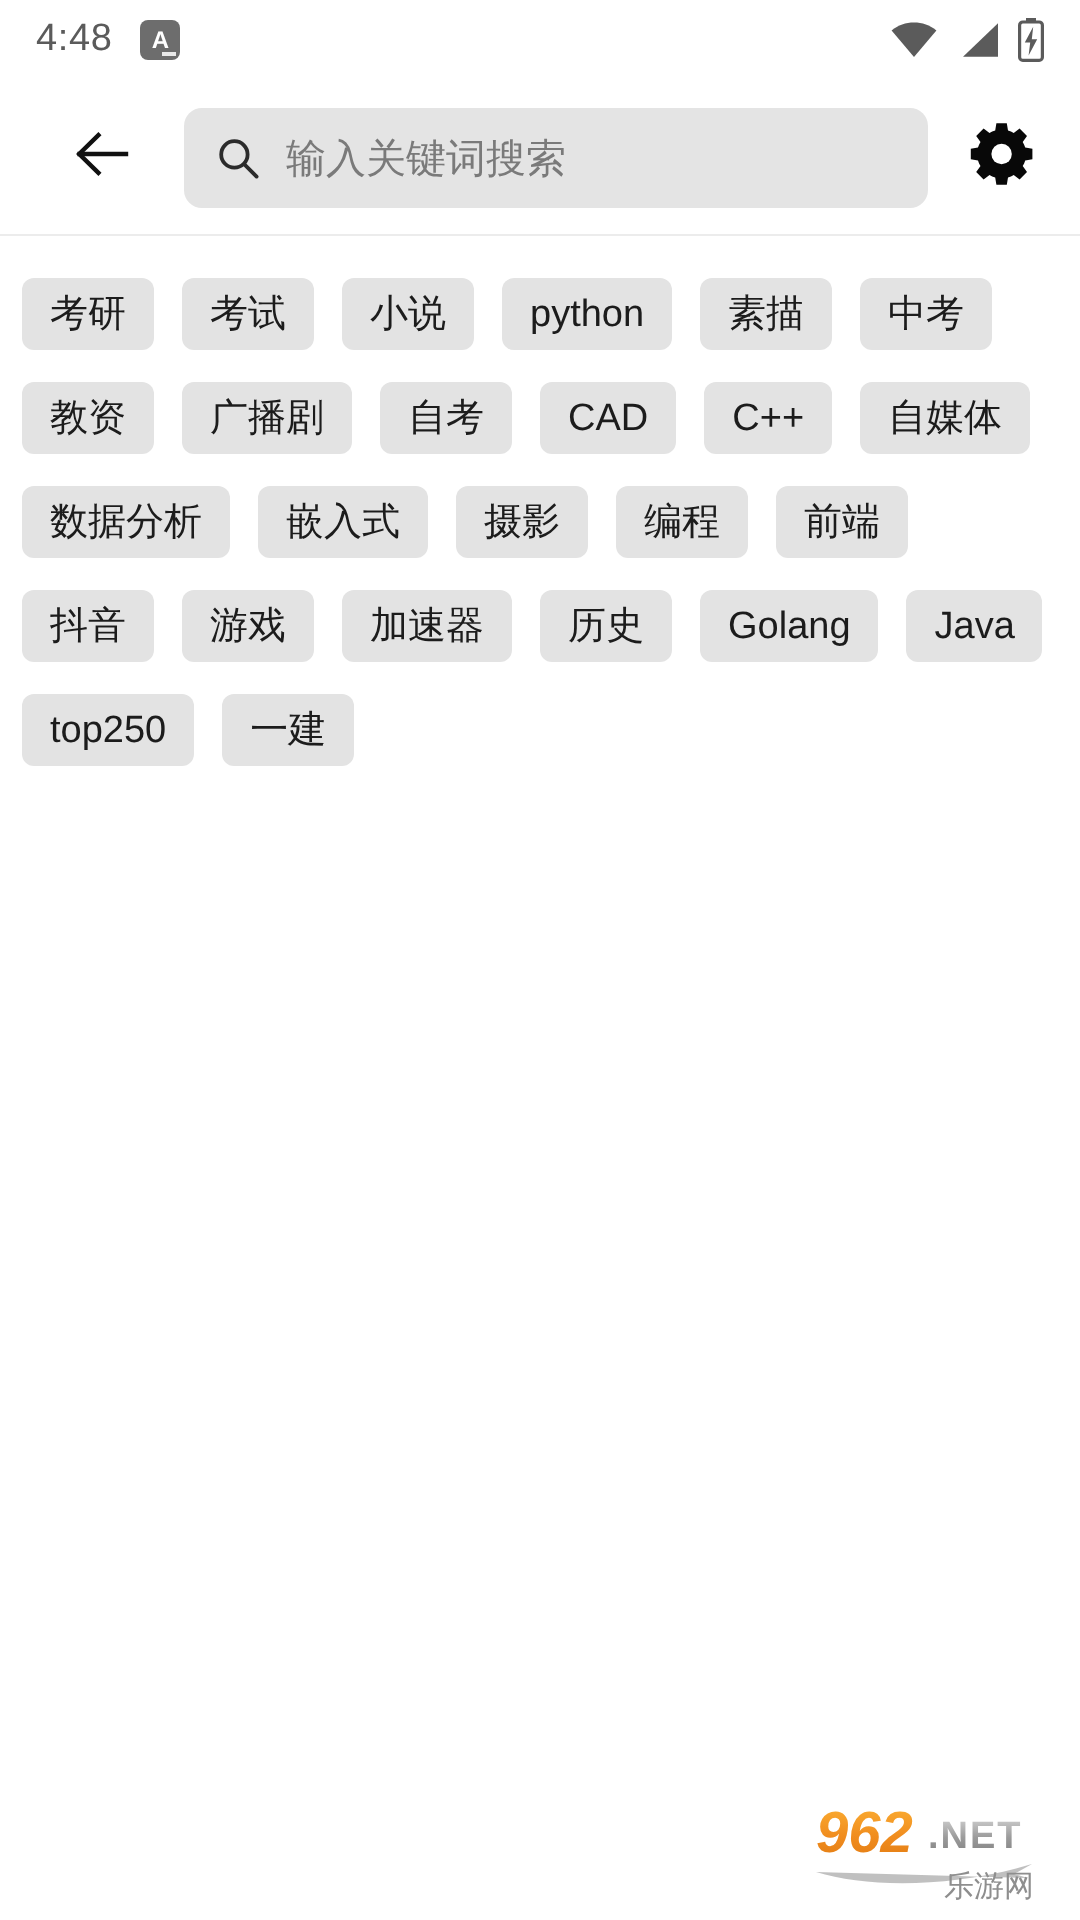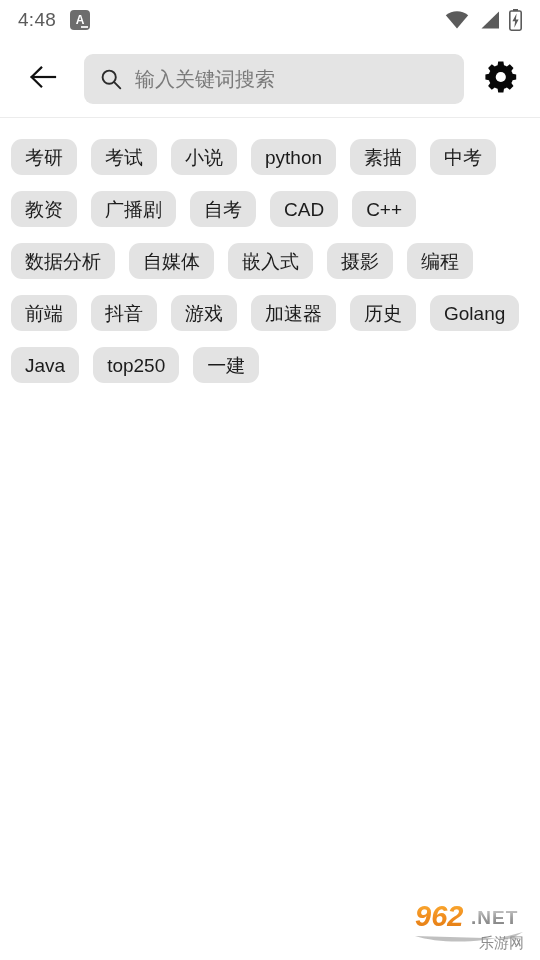--- a/index.html
+++ b/index.html
@@ -64,21 +64,21 @@
     align-items: center;
     gap: 9px;
   }
   .icon-wifi, .icon-signal, .icon-battery { display: block; }
 
   
   .header {
     height: 78px;
     display: flex;
     align-items: center;
-    padding: 0 16px 0 18px;
+    padding: 0 16px 0 26px;
     box-sizing: border-box;
     background: #ffffff;
     position: relative;
   }
   .header::after {
     content: "";
     position: absolute;
     left: 0;
     right: 0;
     bottom: 0;
@@ -129,38 +129,38 @@
   .tag-area {
     padding: 21px 11px 0 11px;
     display: flex;
     flex-wrap: wrap;
     align-content: flex-start;
     gap: 16px 14px;
     box-sizing: border-box;
   }
   .tag {
     background: #e3e3e3;
-    border-radius: 11px;
+    border-radius: 6px;
     height: 36px;
     padding: 0 14px;
     display: inline-flex;
     align-items: center;
     justify-content: center;
     font-size: 19px;
     color: #1c1c1c;
     line-height: 1;
     white-space: nowrap;
     cursor: pointer;
     font-family: "Liberation Sans", "DejaVu Sans", sans-serif;
   }
 
   
   .watermark {
     position: absolute;
-    right: 1px;
+    right: 8px;
     bottom: 8px;
     width: 126px;
     height: 56px;
     pointer-events: none;
     user-select: none;
   }
 </style>
 </head>
 <body>
 
@@ -226,22 +226,22 @@
     <span class="tag">考试</span>
     <span class="tag">小说</span>
     <span class="tag">python</span>
     <span class="tag">素描</span>
     <span class="tag">中考</span>
     <span class="tag">教资</span>
     <span class="tag">广播剧</span>
     <span class="tag">自考</span>
     <span class="tag">CAD</span>
     <span class="tag">C++</span>
+    <span class="tag">自媒体</span>
     <span class="tag">数据分析</span>
-    <span class="tag">自媒体</span>
     <span class="tag">嵌入式</span>
     <span class="tag">摄影</span>
     <span class="tag">编程</span>
     <span class="tag">前端</span>
     <span class="tag">抖音</span>
     <span class="tag">游戏</span>
     <span class="tag">加速器</span>
     <span class="tag">历史</span>
     <span class="tag">Golang</span>
     <span class="tag">Java</span>

